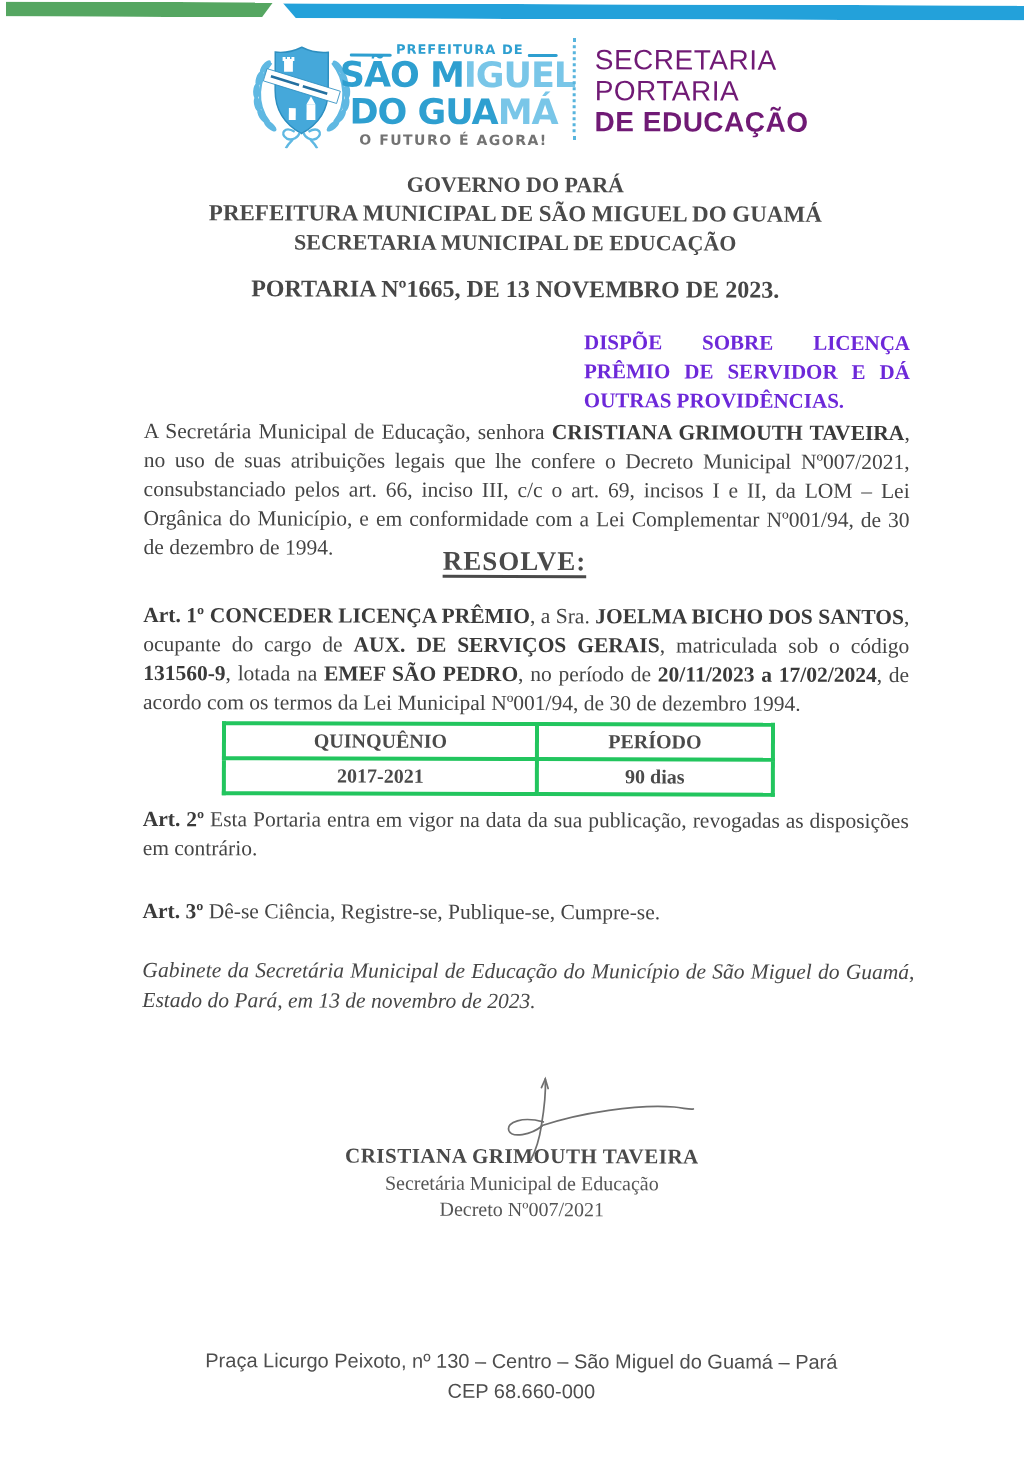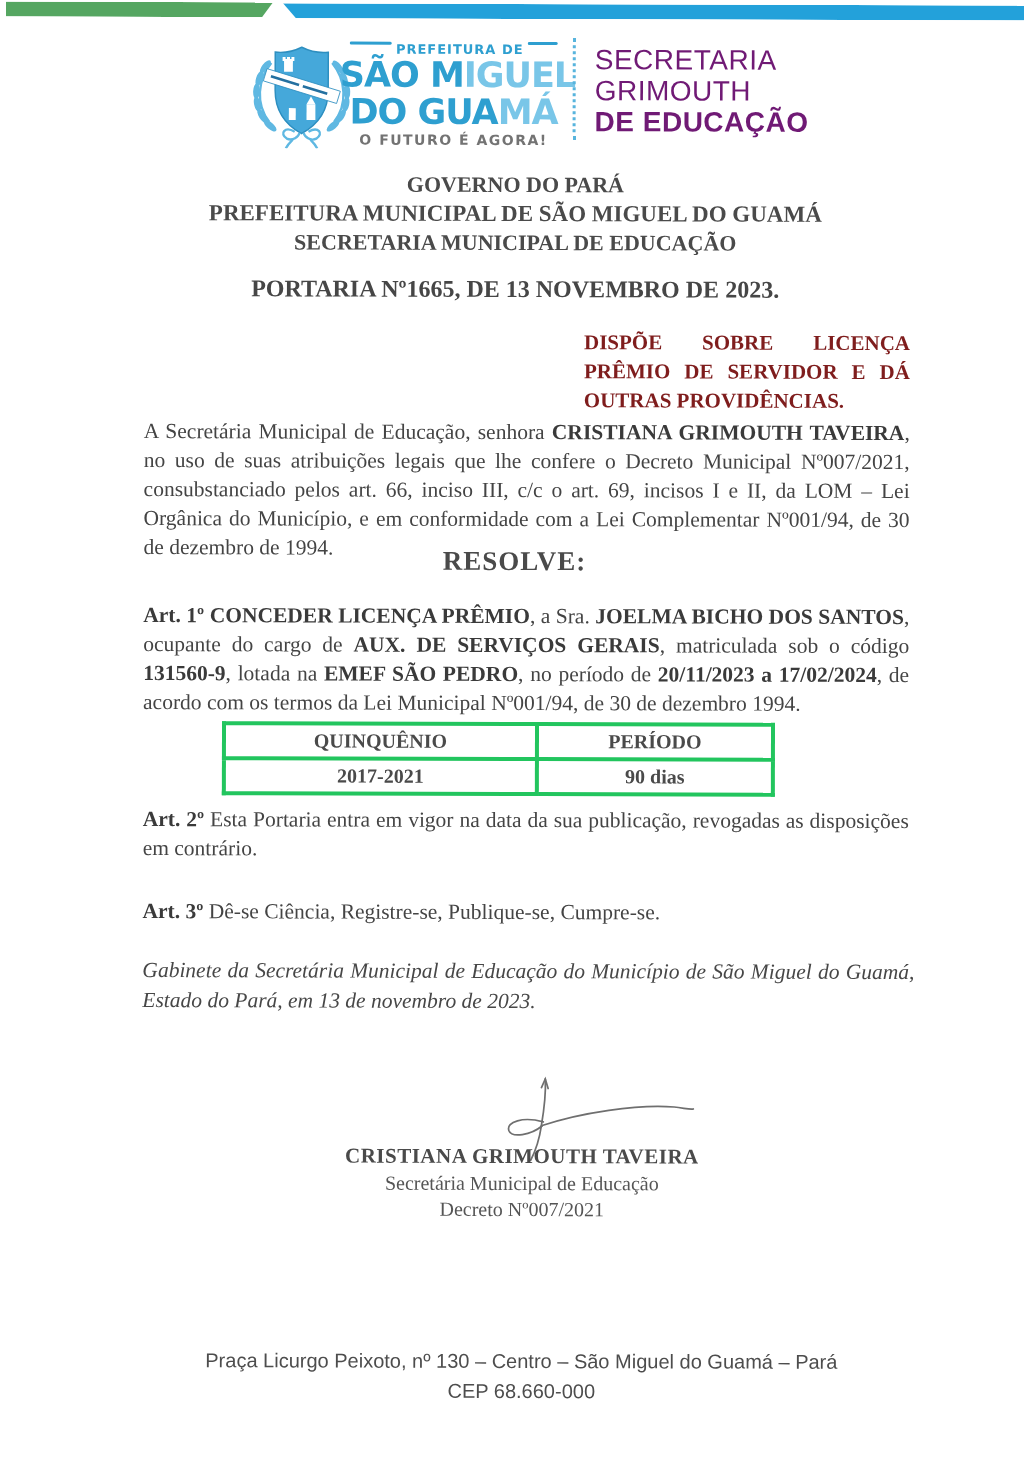--- a/index.html
+++ b/index.html
@@ -12,21 +12,21 @@
   .bars { position:absolute; top:0; left:0; width:1028px; height:26px; transform:rotate(0.18deg); }
   .bar-green { position:absolute; top:3px; left:6px; width:267px; height:15px; background:#55a661;
                clip-path:polygon(0 0, 100% 0, calc(100% - 11px) 100%, 0 100%); }
   .bar-blue  { position:absolute; top:4px; left:283px; width:741px; height:15px; background:#23a1da;
                clip-path:polygon(0 0, 100% 0, 100% 100%, 13px 100%); }
 
   
   .crest { position:absolute; left:236px; top:36px; width:128px; height:113px; }
   .wordmark { position:absolute; left:338px; top:42px; width:228px; text-align:center;
               font-family:"DejaVu Sans", sans-serif; }
-  .kicker { display:flex; align-items:flex-start; gap:4px; justify-content:center;
+  .kicker { display:flex; align-items:flex-end; gap:4px; justify-content:center;
             color:#2e9fd0; font-size:13px; font-weight:bold; letter-spacing:1px; white-space:nowrap; }
   .kicker .dash { flex:0 0 auto; height:3px; background:#2e9fd0; border-radius:2px; }
   .dash-l { width:42px; } .dash-r { width:30px; }
   .cityname { font-size:35px; font-weight:800; line-height:37px; letter-spacing:-1px; white-space:nowrap; }
   .cn-dark { color:#2e9fd0; } .cn-light { color:#79c6e8; }
   .slogan { margin-top:1px; color:#737373; font-size:14px; font-weight:bold; letter-spacing:1.5px; white-space:nowrap; }
   .dotted-divider { position:absolute; left:571px; top:38px; height:102px; width:0;
                     border-left:3px dotted #57b4dd; }
   .secretariat { position:absolute; left:593px; top:44px; font-family:"Liberation Sans", sans-serif;
                  color:#701a75; font-size:28px; line-height:31px; letter-spacing:0.5px; }
@@ -35,30 +35,30 @@
   
   .heading { position:absolute; left:0; top:170px; width:1028px; text-align:center;
              font-weight:bold; color:#4a4a4a; font-size:23px; line-height:29px; }
   .heading .l1 { font-size:22px; }
   .heading .l3 { font-size:22px; }
   .portaria { position:absolute; left:0; top:276px; width:1028px; text-align:center;
               font-weight:bold; color:#464646; font-size:24px; }
 
   
   .ementa { position:absolute; left:583px; top:328px; width:326px; font-weight:bold;
-            color:#7f1d1d; font-size:21px; line-height:29px; text-align:justify; }
+            color:#6d28d9; font-size:21px; line-height:29px; text-align:justify; }
 
   .para { position:absolute; left:143px; width:766px; font-size:21.5px; line-height:29px;
           text-align:justify; color:#444; }
   .para span.b { font-weight:bold; color:#3a3a3a; }
   .preamble { top:418px; }
 
   .resolve { position:absolute; left:0; top:546px; width:1028px; text-align:center; }
   .resolve span { font-size:27px; font-weight:bold; color:#4a4a4a; letter-spacing:1px;
-                  text-decoration-thickness:2.5px; text-underline-offset:5px; }
+                  text-decoration:underline; text-decoration-thickness:2.5px; text-underline-offset:5px; }
 
   .art1 { top:602px; }
   .art2 { top:806px; }
   .art3 { top:898px; }
 
   
   table.quin { position:absolute; left:222px; top:722px; width:553px; border-collapse:collapse;
                font-size:20px; font-weight:bold; color:#4a4a4a; }
   table.quin th, table.quin td { border:4px solid #22c55e; text-align:center; padding:4px 6px; }
   table.quin th { height:34px; } table.quin td { height:32px; }
@@ -142,21 +142,21 @@
     </div>
     <div class="cityname"><span class="cn-dark">SÃO M</span><span class="cn-light">IGUEL</span></div>
     <div class="cityname"><span class="cn-dark">DO GUA</span><span class="cn-light">MÁ</span></div>
     <div class="slogan">O FUTURO É AGORA!</div>
   </div>
 
   <div class="dotted-divider"></div>
 
   <div class="secretariat">
     <div>SECRETARIA</div>
-    <div>GRIMOUTH</div>
+    <div>PORTARIA</div>
     <div class="bold">DE EDUCAÇÃO</div>
   </div>
 
   <div class="heading">
     <div class="l1">GOVERNO DO PARÁ</div>
     <div class="l2">PREFEITURA MUNICIPAL DE SÃO MIGUEL DO GUAMÁ</div>
     <div class="l3">SECRETARIA MUNICIPAL DE EDUCAÇÃO</div>
   </div>
   <div class="portaria">PORTARIA Nº1665, DE 13 NOVEMBRO DE 2023.</div>
 

